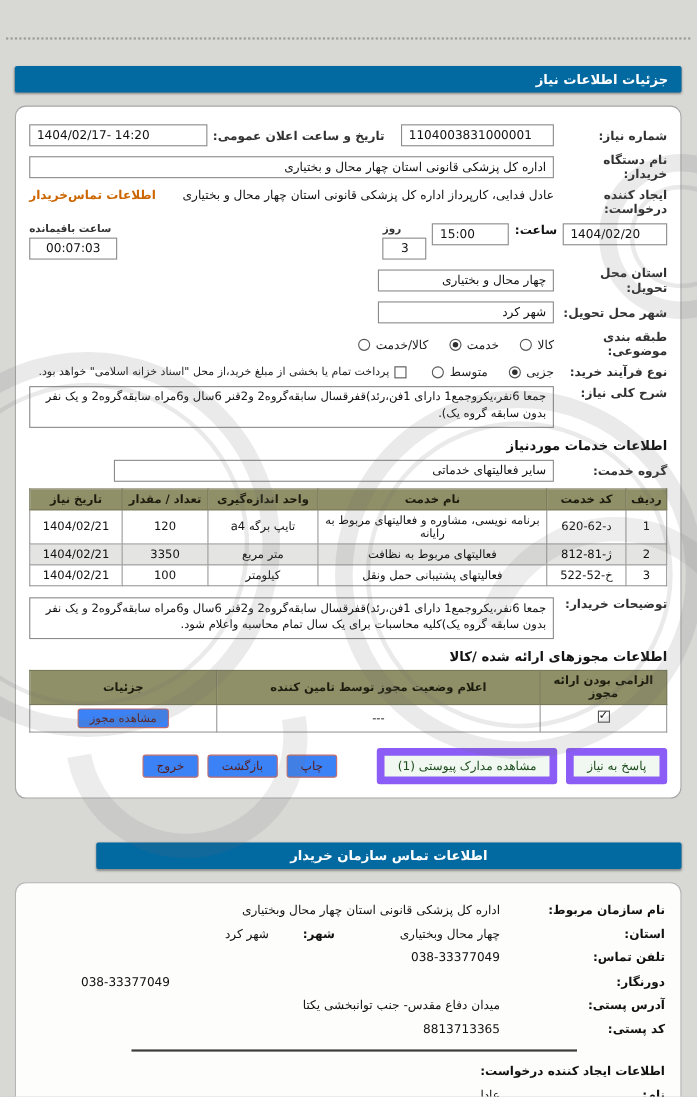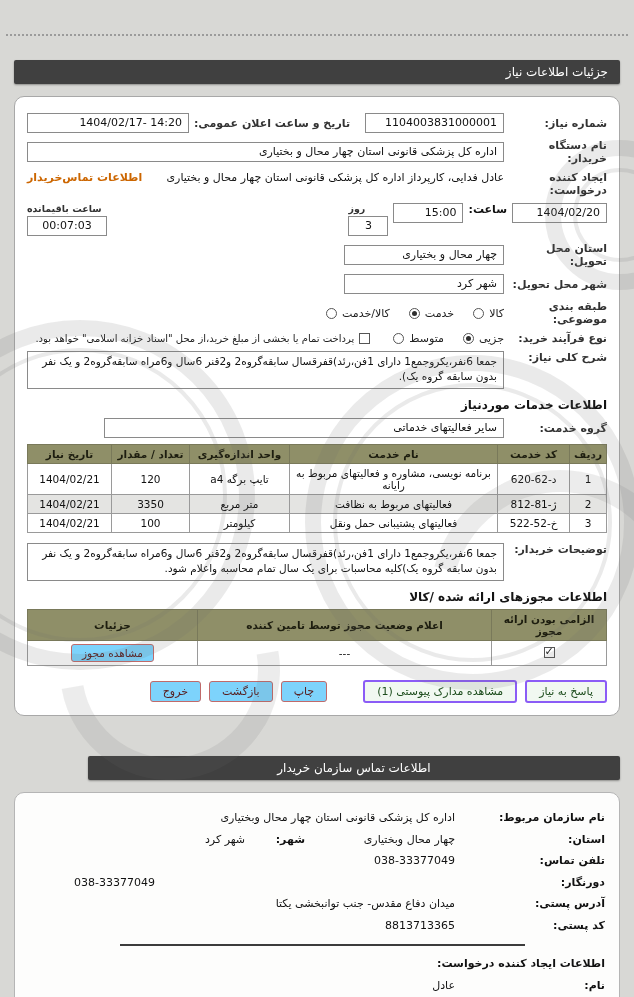--- a/index.html
+++ b/index.html
@@ -6,33 +6,33 @@
   html,body{margin:0;padding:0}
   body{background:#b9b9b9;font-family:"DejaVu Sans",sans-serif}
   .page{position:relative;width:634px;height:997px;margin:0 auto;background:#d8d8d5;overflow:hidden;direction:rtl}
   .dotted{position:absolute;top:34px;right:6px;left:6px;border-top:2px dotted #9b9b9b}
   
   .wm-layer{position:absolute;inset:0;pointer-events:none;z-index:6}
   .wm-ring{position:absolute;border:16px solid #6e6e6e;border-radius:50%;opacity:.14}
   .wm-ring::after{content:"";position:absolute;inset:12px;border:4px solid #6e6e6e;border-radius:50%}
   .wm-arc{position:absolute;border:22px solid #6e6e6e;border-radius:50%;opacity:.12;border-top-color:transparent;border-left-color:transparent;transform:rotate(35deg)}
   
-  .bar{background:#404040;color:#fff;font-size:12px;font-weight:normal;padding:5px 12px;border-radius:2px;box-shadow:0 1px 2px rgba(0,0,0,.35)}
+  .bar{background:#0369a1;color:#fff;font-size:12px;font-weight:bold;padding:5px 12px;border-radius:2px;box-shadow:0 1px 2px rgba(0,0,0,.35)}
   .bar1{margin:60px 14px 0}
   .bar2{margin:40px 88px 0 14px;margin-right:14px;margin-left:88px;text-align:center}
   
   .panel{position:relative;z-index:2;background:#fff;border:1px solid #a8a8a8;border-radius:10px;margin:12px 14px 0;padding:10px 12px 12px;font-size:11px;color:#222}
   .contact-panel{position:relative;z-index:2;background:#fdfdfc;border:1px solid #b5b5b5;border-radius:10px 10px 0 0;margin:12px 14px 0;padding:12px 14px;font-size:11px;color:#111;height:243px;overflow:hidden}
   
   .frow{display:flex;align-items:center;margin:6px 0;gap:5px}
   .frow.top{align-items:flex-start}
   .flabel{font-weight:bold;color:#333;width:98px;flex-shrink:0}
   .flabel.auto{width:auto;margin-right:10px}
   .fbox{border:1px solid #8a8a8a;background:#fff;padding:2px 6px;min-height:18px;line-height:14px;color:#111}
-  .ltr{direction:ltr;text-align:right}
+  .ltr{direction:ltr;text-align:left}
   .w175{width:175px}.w160{width:160px}.w150{width:150px}.w95{width:95px}.w70{width:70px}.w40{width:40px;text-align:center}.w80{width:80px;text-align:center}
   .grow{flex:1}
   .plain{color:#111}
   .olink{color:#cc6600;font-weight:bold;cursor:pointer;margin-right:auto;white-space:nowrap}
   .stack{display:flex;flex-direction:column;align-items:flex-end;gap:2px}
   .stack small{font-size:9.5px;font-weight:bold;color:#333}
   .pushleft{margin-right:auto}
   .descbox{flex:1;height:38px;font-size:10.5px;line-height:1.45;overflow:hidden}
   
   .radio{width:11px;height:11px;border:1px solid #555;border-radius:50%;display:inline-block;position:relative;background:#fff;flex-shrink:0;cursor:pointer}
@@ -44,22 +44,22 @@
   
   .shead{font-weight:bold;font-size:12px;color:#141414;margin:9px 0 5px}
   
   .tbl{width:100%;border-collapse:collapse;font-size:10.5px;margin-top:3px}
   .tbl th{background:#8f8f68;color:#1d1d0f;border:1px solid #79795a;padding:3px 4px;font-weight:bold}
   .tbl td{border:1px solid #9a9a9a;padding:3px 4px;text-align:center;background:#fff;color:#111}
   .tbl tr.alt td{background:#e4e4e2}
   
   .btnrow{display:flex;align-items:center;gap:8px;margin-top:14px}
   .btn{font-family:inherit;font-size:11px;padding:3px 12px;border-radius:3px;cursor:pointer;white-space:nowrap}
-  .btn-green{background:#f1f8f1;border:2px solid #8b5cf6;color:#1d4d1d}
-  .btn-pink{background:#7dd3fc;border:1px solid #c06a6a;color:#571d1d}
+  .btn-green{background:#f1f8f1;border:7px solid #8b5cf6;color:#1d4d1d}
+  .btn-pink{background:#3b82f6;border:1px solid #c06a6a;color:#571d1d}
   .gap-after{margin-left:28px}
   .btn-sm{padding:2px 10px;font-size:10.5px}
   
   .crow{display:flex;align-items:baseline;margin:5px 0;line-height:1.5}
   .clabel{font-weight:bold;width:150px;flex-shrink:0}
   .clabel2{font-weight:bold;width:60px;flex-shrink:0}
   .cval{color:#111}
   .cval.w140{width:150px}
   .far{margin-right:300px}
   .cdivider{border-top:2px solid #3c3c3c;width:405px;margin:10px 80px 10px 0}

